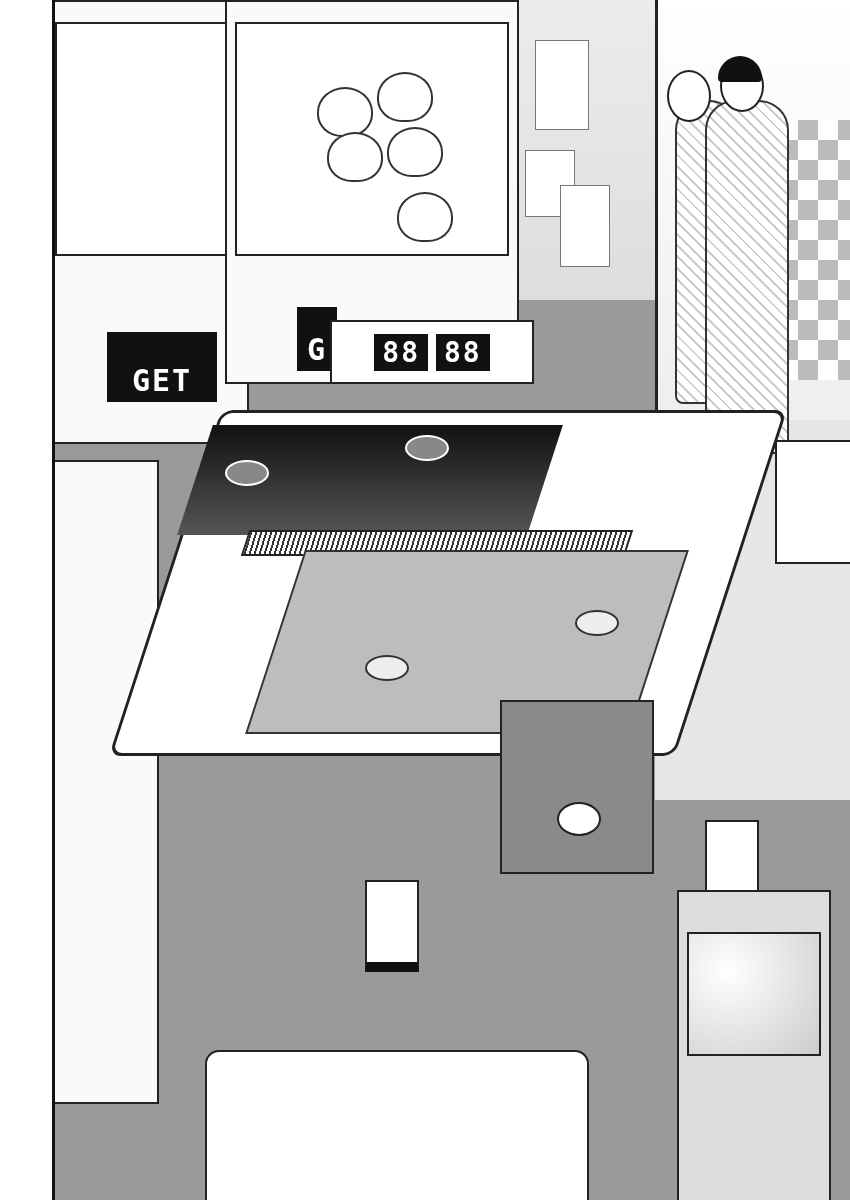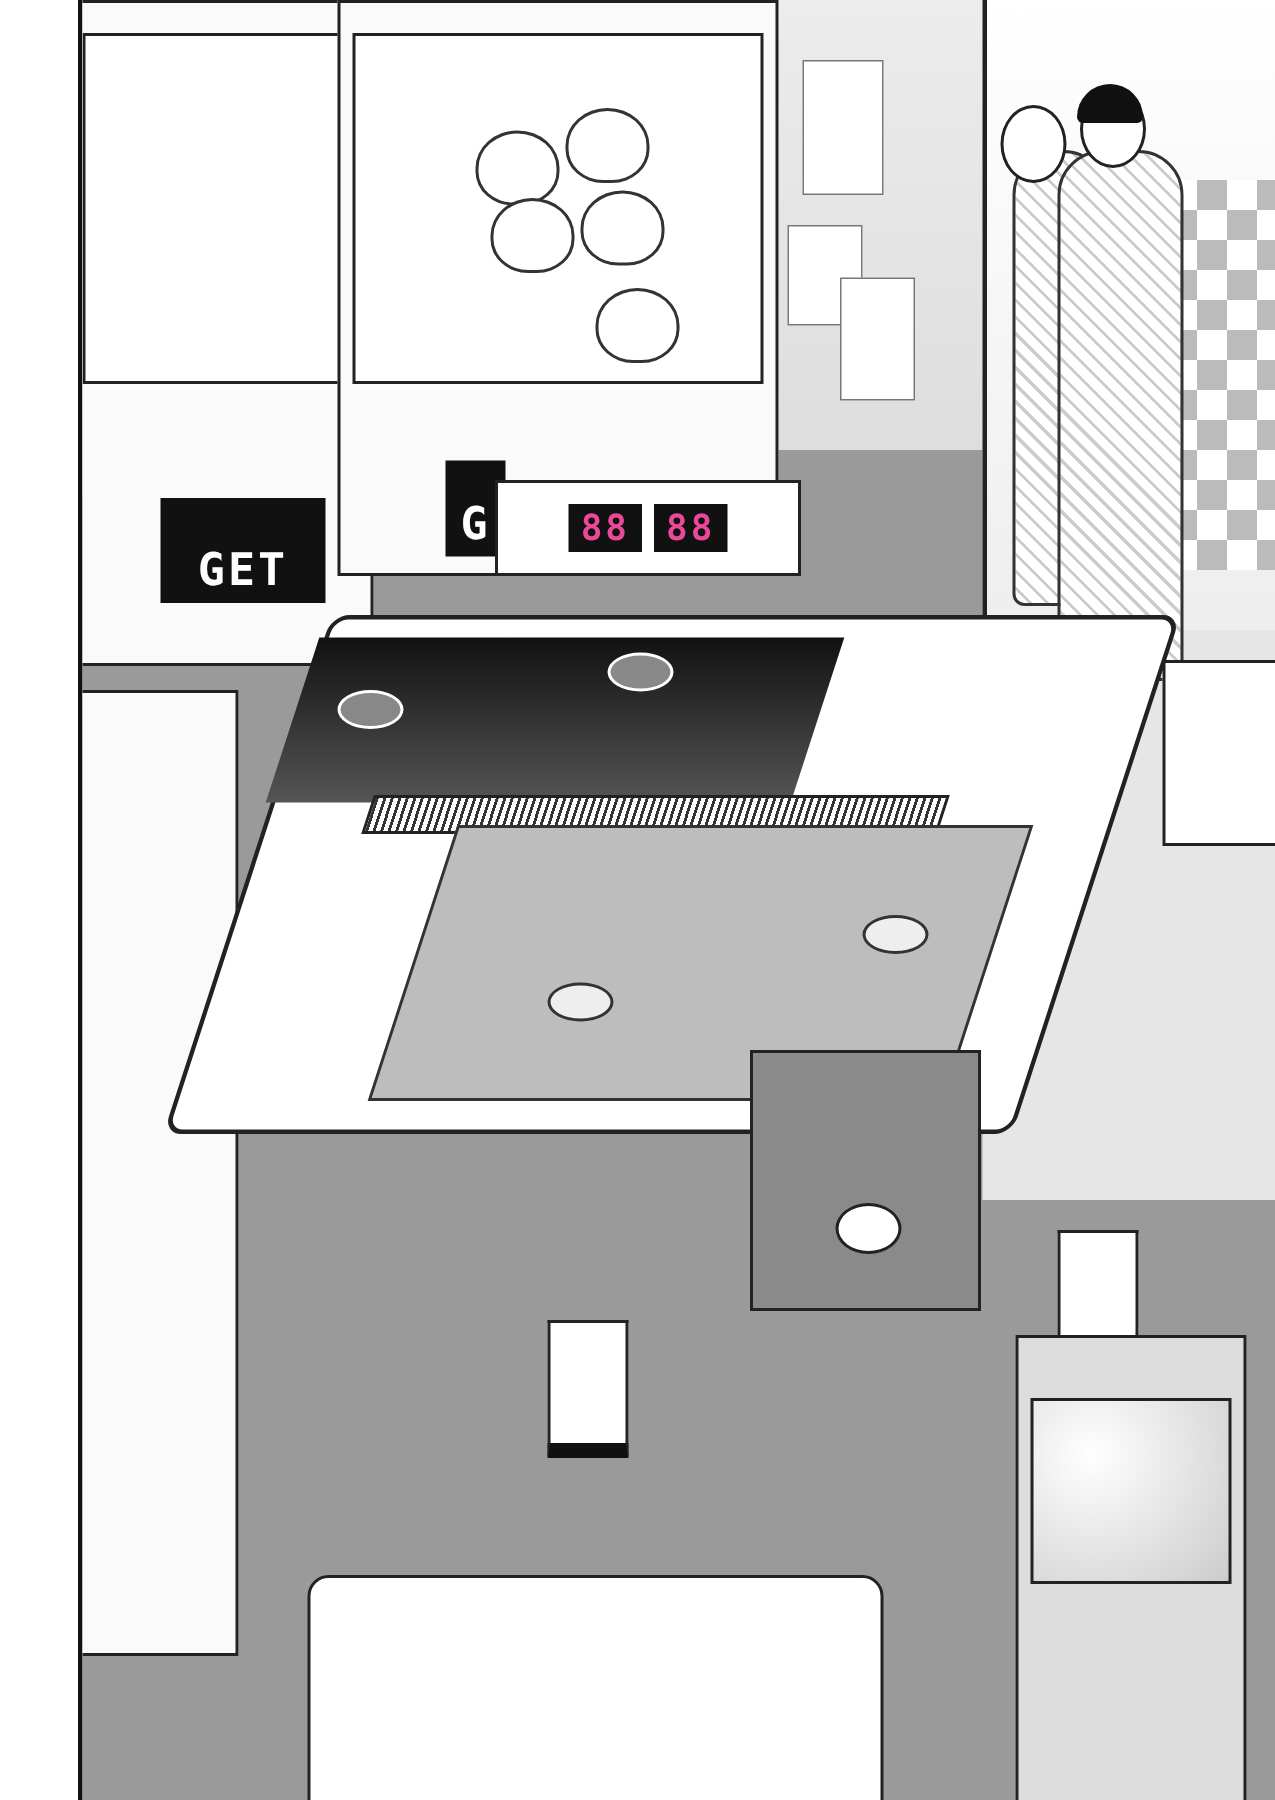--- a/index.html
+++ b/index.html
@@ -13,21 +13,21 @@
   .get-sign{position:absolute;background:#111;color:#fff;font-size:30px;font-weight:bold;display:flex;align-items:flex-end;justify-content:center;padding-bottom:4px;letter-spacing:2px;font-family:"DejaVu Sans Mono",monospace;}
   .cat{position:absolute;width:52px;height:46px;background:#fff;border:2px solid #333;border-radius:50% 50% 45% 45%;}
   .table{position:absolute;left:60px;top:400px;width:660px;height:460px;}
   .table-top{position:absolute;left:50px;top:10px;width:560px;height:340px;background:#fff;border:3px solid #222;transform:skewX(-18deg);border-radius:12px;}
   .field-dark{position:absolute;left:80px;top:25px;width:350px;height:110px;background:linear-gradient(#111,#555);transform:skewX(-18deg);}
   .field-light{position:absolute;left:160px;top:150px;width:380px;height:180px;background:#bdbdbd;transform:skewX(-18deg);border:2px solid #333;}
   .net{position:absolute;left:130px;top:130px;width:380px;height:22px;background:repeating-linear-gradient(90deg,#333 0 2px,#fff 2px 5px);transform:skewX(-18deg);border:2px solid #222;}
   .mallet{position:absolute;width:40px;height:22px;border-radius:50%;border:2px solid #fff;background:#888;}
   .mallet.light{border-color:#333;background:#eee;}
   .scoreboard{position:absolute;left:275px;top:320px;width:200px;height:60px;background:#fff;border:2px solid #222;display:flex;gap:8px;align-items:center;justify-content:center;}
-  .score{background:#111;color:#ec4899;font-family:"DejaVu Sans Mono",monospace;font-size:24px;font-weight:bold;padding:2px 8px;letter-spacing:2px;}
+  .score{background:#111;color:#ffffff;font-family:"DejaVu Sans Mono",monospace;font-size:28px;font-weight:bold;padding:2px 8px;letter-spacing:2px;}
   .coin-box{position:absolute;left:445px;top:700px;width:150px;height:170px;background:#8a8a8a;border:2px solid #222;}
   .coin-box .slot{position:absolute;left:55px;top:100px;width:40px;height:30px;border-radius:50%;background:#fff;border:2px solid #222;}
   .leg{position:absolute;width:50px;height:80px;background:#fff;border:2px solid #222;border-bottom:10px solid #111;}
   .poster{position:absolute;background:#fff;border:1px solid #777;}
   .person{position:absolute;border:2px solid #333;border-radius:30px 30px 8px 8px;background:repeating-linear-gradient(45deg,#fff 0 6px,#ccc 6px 8px);}
   .head{position:absolute;width:40px;height:48px;border-radius:50%;background:#fff;border:2px solid #222;}
   .hair{position:absolute;width:44px;height:26px;border-radius:22px 22px 4px 4px;background:#111;}
   .door{position:absolute;left:600px;top:0;width:198px;height:420px;border-left:3px solid #222;background:linear-gradient(#fff,#eee);}
   .checker{position:absolute;left:680px;top:120px;width:118px;height:260px;background:repeating-conic-gradient(#bbb 0 25%,#fff 0 50%) 0 0/40px 40px;}
   .gacha{position:absolute;left:622px;top:890px;width:150px;height:310px;background:#ddd;border:2px solid #222;}

